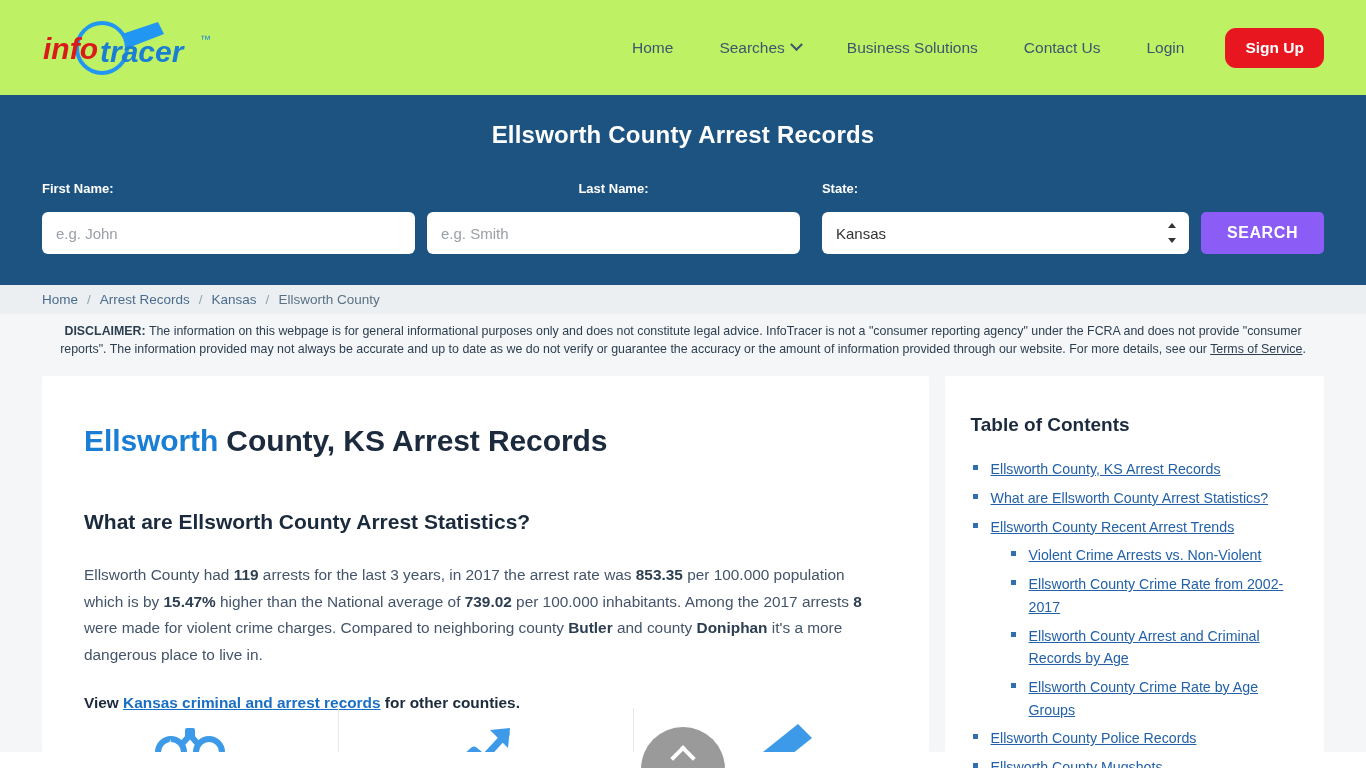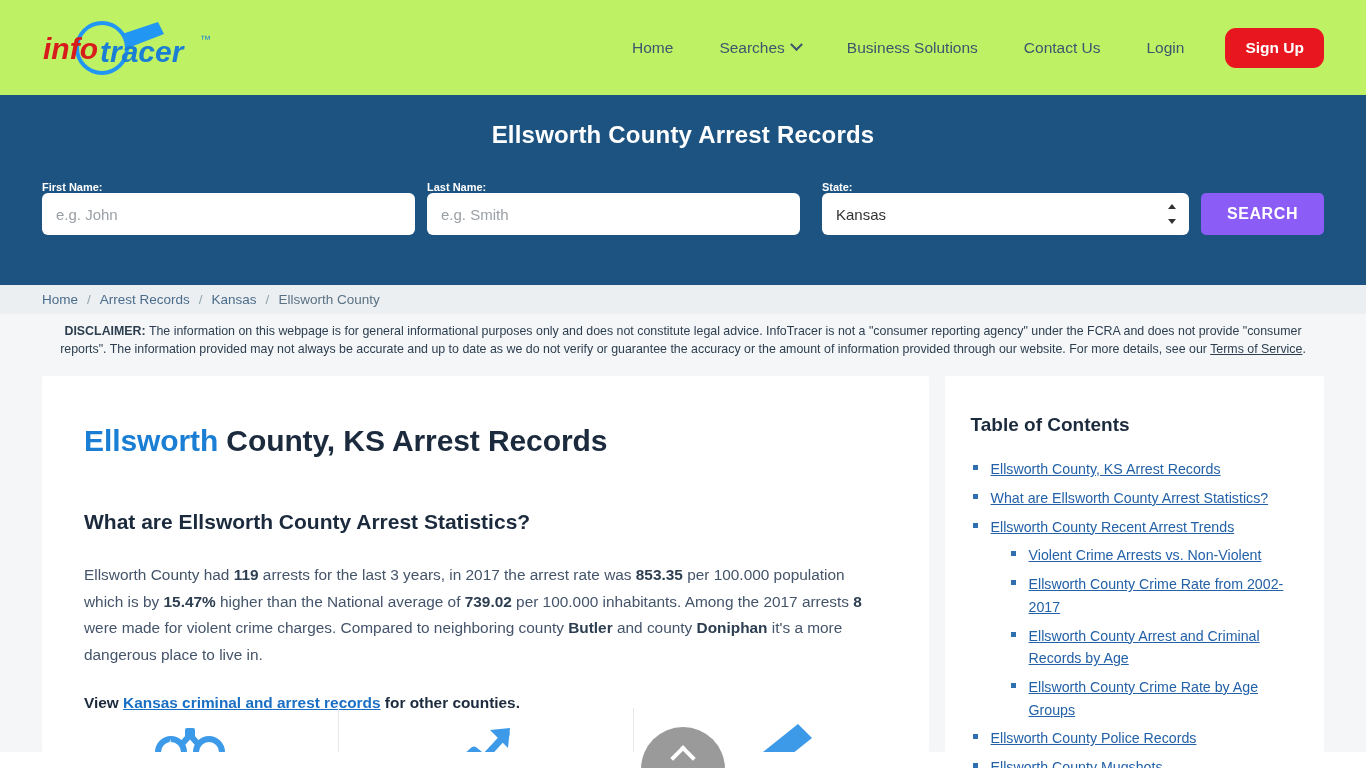--- a/index.html
+++ b/index.html
@@ -83,27 +83,27 @@
   }
   .search-row {
     margin-top: 32px;
     padding: 0 42px;
     display: flex;
     align-items: flex-end;
     gap: 12px;
   }
   .field { display: flex; flex-direction: column; }
   .f1 { width: 378px; }
-  .f2 { width: 378px; }
+  .f2 { width: 378px; align-items: center; }
   .f3 { width: 372px; margin-left: 10px; }
   .field label {
     color: #ffffff;
-    font-size: 11px;
-    font-weight: bold;
-    margin-bottom: 0;
+    font-size: 13px;
+    font-weight: bold;
+    margin-bottom: 16px;
   }
   .field input, .field select {
     height: 42px;
     border: none;
     border-radius: 6px;
     background: #ffffff;
     font-size: 15px;
     color: #333;
     padding: 0 14px;
     font-family: "Liberation Sans", sans-serif;

